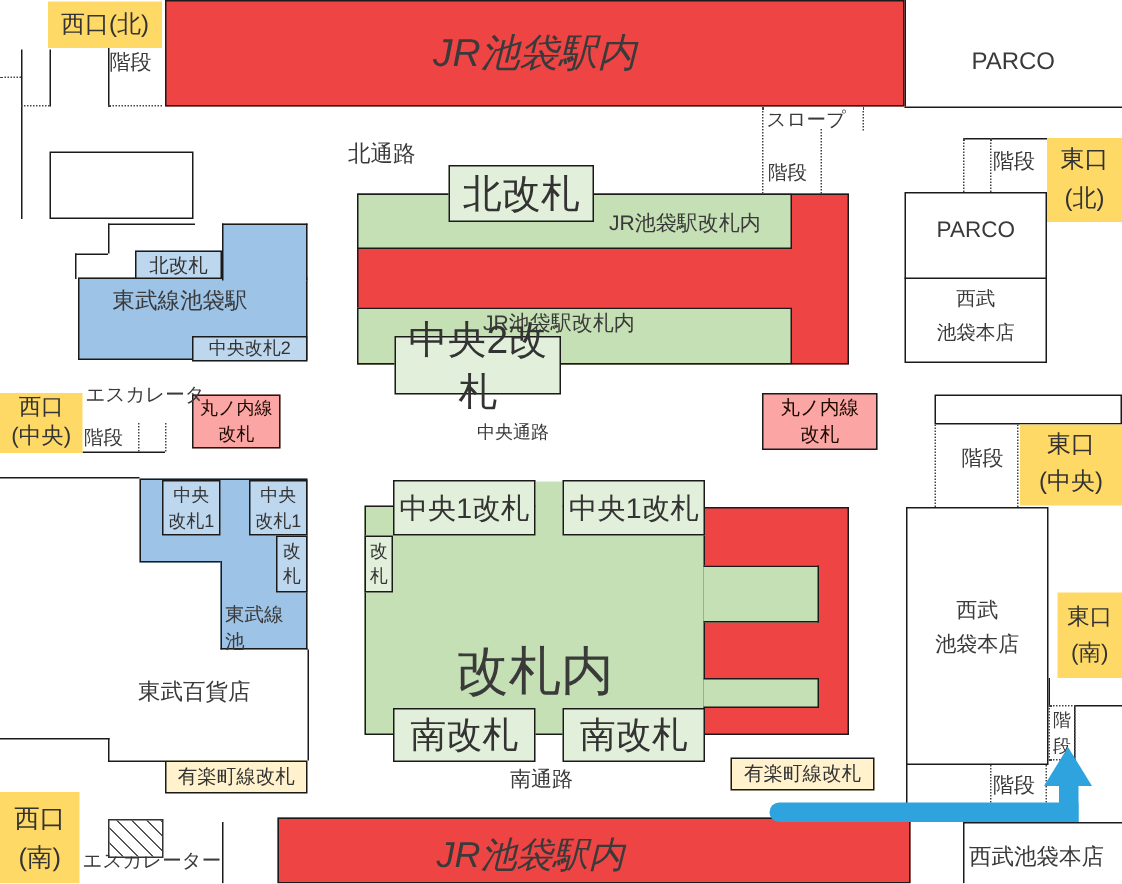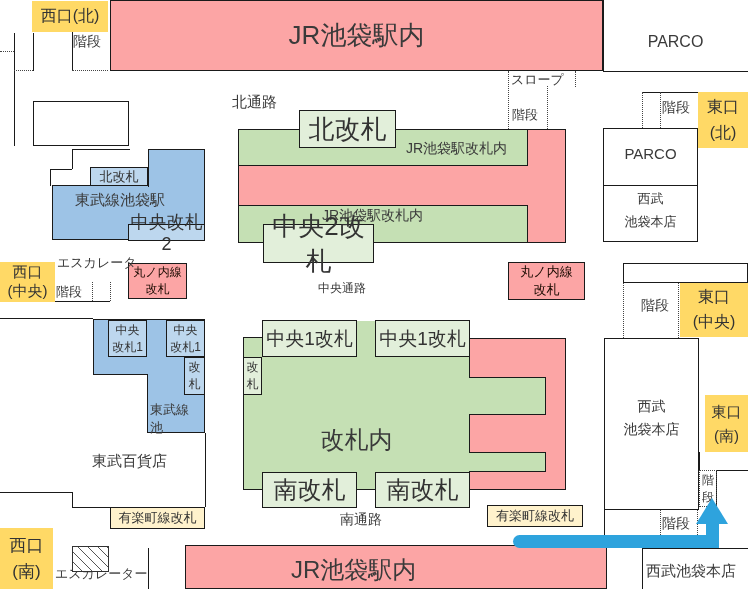--- a/index.html
+++ b/index.html
@@ -7,21 +7,21 @@
        font-family:"Liberation Sans","DejaVu Sans",sans-serif;color:#333;}
   .abs{position:absolute;box-sizing:border-box;}
   .bx{position:absolute;box-sizing:border-box;border:1px solid #1a1a1a;}
   .lbl{position:absolute;box-sizing:border-box;white-space:nowrap;color:#3a3a3a;}
   .ctr{display:flex;align-items:center;justify-content:center;text-align:center;}
   .col{display:flex;flex-direction:column;align-items:center;justify-content:center;text-align:center;}
   .lineh{position:absolute;border-top:1px solid #1a1a1a;height:0;}
   .linev{position:absolute;border-left:1px solid #1a1a1a;width:0;}
   .doth{position:absolute;border-top:1px dotted #444;height:0;}
   .dotv{position:absolute;border-left:1px dotted #444;width:0;}
-  .gray{background:#fca5a5;}
+  .gray{background:#ef4444;font-style:italic;}
   .green{background:#C5E0B4;}
   .greenl{background:#E2EFDA;}
   .blue{background:#9DC3E6;}
   .bluel{background:#BDD7EE;}
   .orange{background:#FFD966;}
   .cream{background:#FFF2CC;}
   .red{background:#fca5a5;}
   .arrow{background:#2EA3DD;}
   .hatch{background:repeating-linear-gradient(45deg,#fff 0px,#fff 6px,#555 6px,#555 7px);}
 </style>
@@ -121,21 +121,21 @@
     <span style="font-size:24px;">南改札</span>
   </div>
   <div class="bx greenl ctr" style="left:375px;top:472px;width:95px;height:36px;">
     <span style="font-size:24px;">南改札</span>
   </div>
 
   <div class="bx bluel ctr" style="left:90px;top:167px;width:58px;height:19px;">
     <span style="font-size:13px;">北改札</span>
   </div>
   <div class="bx bluel ctr" style="left:128px;top:224px;width:77px;height:17px;">
-    <span style="font-size:18px;">中央改札2</span>
+    <span style="font-size:12px;">中央改札2</span>
   </div>
   <div class="bx bluel col" style="left:108px;top:320px;width:39px;height:37px;font-size:12px;line-height:1.35;">
     <span>中央</span>
     <span>改札1</span>
   </div>
   <div class="bx bluel col" style="left:166px;top:320px;width:39px;height:37px;font-size:12px;line-height:1.35;">
     <span>中央</span>
     <span>改札1</span>
   </div>
   <div class="bx bluel col" style="left:184px;top:357px;width:21px;height:38px;font-size:12px;line-height:1.4;">
@@ -186,21 +186,21 @@
   <div class="lbl" style="left:73px;top:33px;font-size:14px;">階段</div>
   <div class="lbl ctr" style="left:603px;top:33px;width:145px;font-size:16px;">PARCO</div>
   <div class="lbl" style="left:232px;top:93px;font-size:15px;">北通路</div>
   <div class="lbl" style="left:511px;top:71px;font-size:13px;">スロープ</div>
   <div class="lbl" style="left:512px;top:106px;font-size:13px;">階段</div>
   <div class="lbl" style="left:662px;top:99px;font-size:14px;">階段</div>
   <div class="lbl" style="left:75px;top:191px;font-size:15px;">東武線池袋駅</div>
   <div class="lbl" style="left:57px;top:254px;font-size:13px;">エスカレータ</div>
   <div class="lbl" style="left:56px;top:283px;font-size:13px;">階段</div>
   <div class="lbl" style="left:318px;top:280px;font-size:12px;">中央通路</div>
-  <div class="lbl ctr" style="left:243px;top:424px;width:227px;font-size:24px;">改札内</div>
+  <div class="lbl ctr" style="left:243px;top:424px;width:227px;font-size:35px;">改札内</div>
   <div class="lbl" style="left:150px;top:401px;font-size:13px;line-height:18px;">
     <div>東武線</div>
     <div>池</div>
   </div>
   <div class="lbl" style="left:92px;top:452px;font-size:15px;">東武百貨店</div>
   <div class="lbl" style="left:340px;top:511px;font-size:14px;">南通路</div>
   <div class="lbl" style="left:641px;top:297px;font-size:14px;">階段</div>
   <div class="lbl ctr" style="left:603px;top:145px;width:95px;font-size:15px;">PARCO</div>
   <div class="lbl ctr" style="left:603px;top:190px;width:95px;font-size:13px;">西武</div>
   <div class="lbl ctr" style="left:603px;top:213px;width:95px;font-size:13px;">池袋本店</div>

